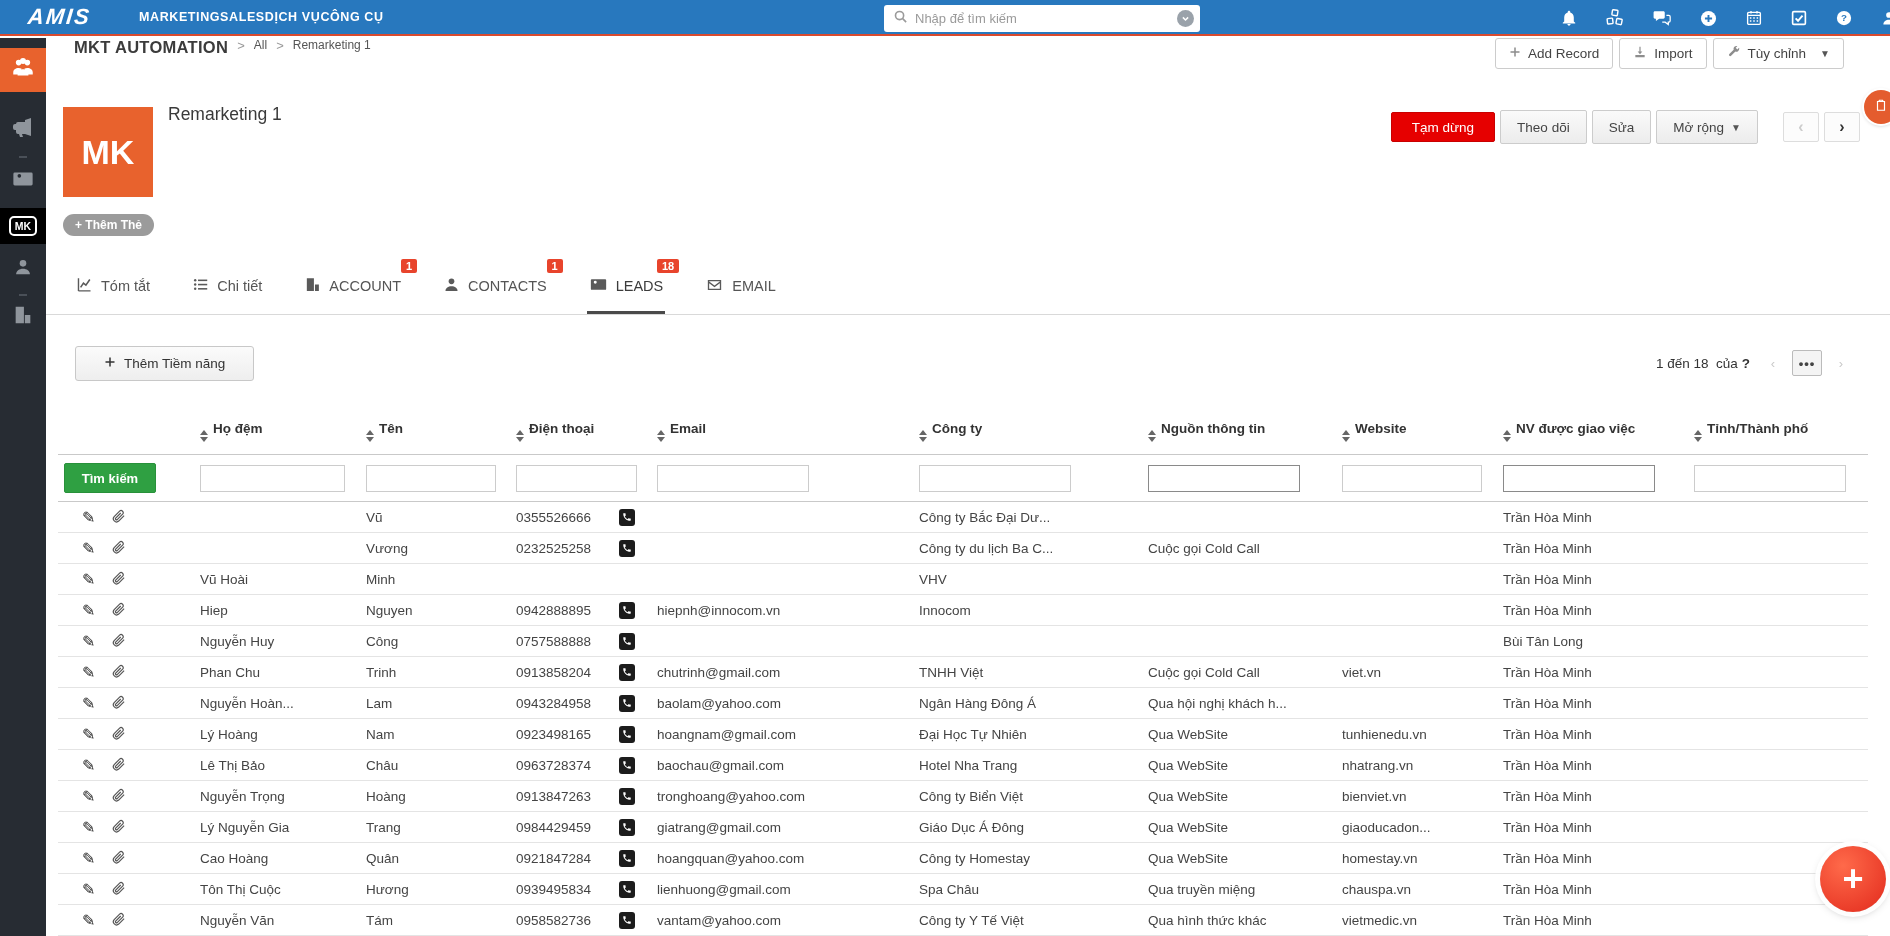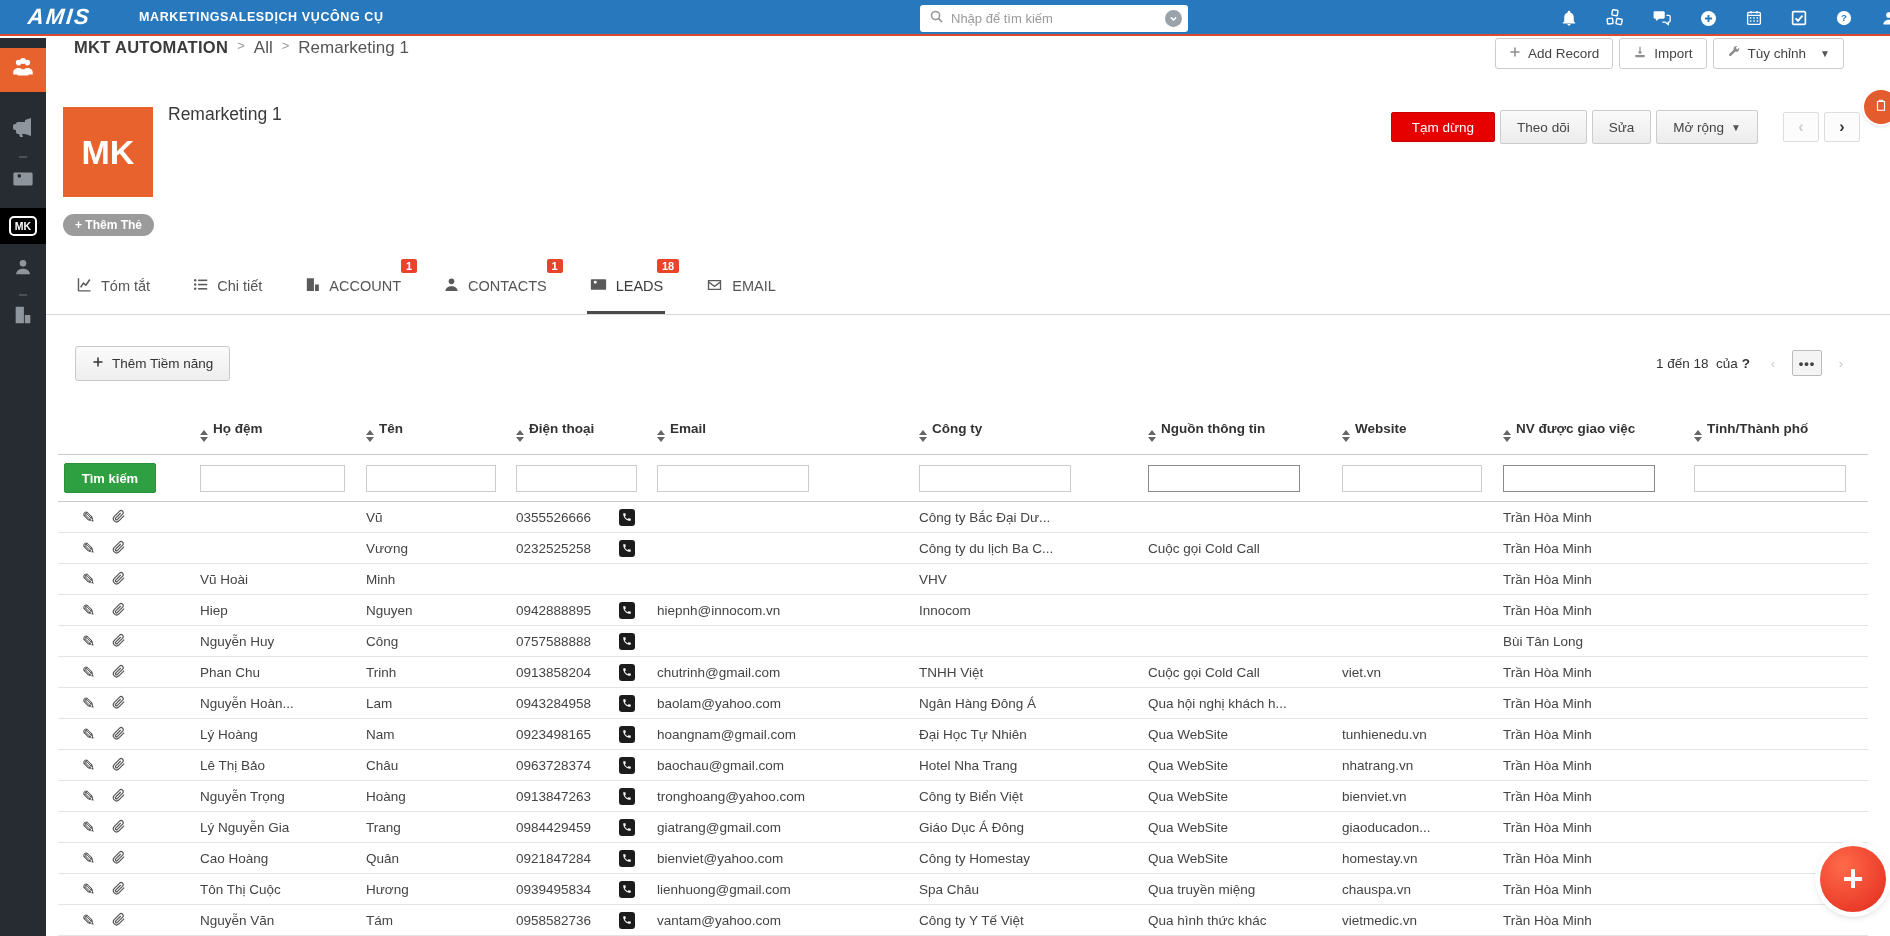--- a/index.html
+++ b/index.html
@@ -7,21 +7,21 @@
               font-family:"Liberation Sans", sans-serif; }
   .page { position:relative; width:1890px; height:936px; background:#fff; }
 
   
   .topnav { position:absolute; left:0; top:0; width:100%; height:36px; background:#2878be;
             border-bottom:2px solid #d94a2e; display:flex; align-items:center; z-index:30; }
   .brand { color:#fff; font-size:22px; font-weight:bold; font-style:italic; letter-spacing:2px;
            margin:0 48px 0 28px; transform:skewX(-6deg); }
   .topmenu { display:flex; }
   .topmenu span { color:#fff; font-size:12.5px; font-weight:bold; letter-spacing:.6px; cursor:pointer; }
-  .searchbox { position:absolute; left:920px; top:5px; width:268px; height:27px; background:#fff;
+  .searchbox { position:absolute; left:884px; top:5px; width:316px; height:27px; background:#fff;
                border-radius:3px; display:flex; align-items:center; padding:0 6px 0 9px; }
   .searchbox input { flex:1; border:none; outline:none; font-size:13px; color:#444; margin-left:7px;
                      font-family:"Liberation Sans", sans-serif; }
   .searchbox input::placeholder { color:#9a9a9a; }
   .sb-drop { width:17px; height:17px; border-radius:50%; background:#9aa2aa; display:flex;
              align-items:center; justify-content:center; }
   .topicons { position:absolute; right:0; top:0; height:36px; display:flex; align-items:center;
               gap:27px; padding-right:4px; }
   .topicons .tic { display:flex; align-items:center; cursor:pointer; }
   .topicons .tic:last-child { margin-right:-12px; }
@@ -37,21 +37,21 @@
            align-items:center; justify-content:center; cursor:pointer; }
   .sb-mk span { border:2px solid #fff; border-radius:5px; color:#fff; font-size:10.5px;
                 font-weight:bold; padding:2px 4px; }
 
   
   .main { position:absolute; left:46px; top:38px; right:0; bottom:0; background:#fff; }
 
   .crumb-row { height:42px; display:flex; align-items:flex-start; padding:0 46px 0 28px; }
   .crumb-module { font-size:16.5px; font-weight:bold; color:#3b3b3b; letter-spacing:.3px; }
   .crumb-sep { color:#999; margin:0 9px; font-size:13px; }
-  .crumb-item { font-size:17px; color:#555; cursor:pointer; }
+  .crumb-item { font-size:12px; color:#555; cursor:pointer; }
   .crumb-actions { margin-left:auto; display:flex; gap:6px; }
   .hbtn { display:flex; align-items:center; gap:7px; background:#fff; border:1px solid #ccc;
           border-radius:3px; padding:6px 13px; font-size:13.5px; color:#444; cursor:pointer; }
   .hbtn svg, .hbtn .g { opacity:.75; }
 
   .side-widget { position:absolute; top:52px; right:-8px; width:34px; height:34px; border-radius:50%;
                  background:#e45c2e; box-shadow:0 0 0 2px #fff, 0 1px 4px rgba(0,0,0,.3);
                  display:flex; align-items:center; justify-content:center; cursor:pointer; z-index:25; }
 
   .record-row { position:relative; height:175px; }
@@ -77,21 +77,21 @@
   .tabs-row { height:60px; border-bottom:1px solid #d9d9d9; display:flex; align-items:stretch;
               padding-left:28px; gap:38px; }
   .tab { position:relative; display:flex; align-items:center; gap:8px; font-size:14.5px; color:#555;
          cursor:pointer; border-bottom:3px solid transparent; padding:6px 2px 0; }
   .tab.active { border-bottom-color:#4a4a4a; color:#3c3c3c; }
   .tab .badge { position:absolute; top:4px; right:-14px; background:#e8442c; color:#fff;
                 font-size:11px; font-weight:bold; padding:1px 5px; border-radius:2px; }
 
   .toolbar { margin-top:26px; height:44px; display:flex; align-items:center;
              justify-content:space-between; padding:0 34px 0 29px; }
-  .add-lead { display:flex; align-items:center; gap:8px; padding:9px 16px; border:1px solid #c8c8c8;
+  .add-lead { display:flex; align-items:center; gap:8px; padding:9px 28px; border:1px solid #c8c8c8;
               background:linear-gradient(#fbfbfb,#eee); border-radius:3px; font-size:13.5px;
               color:#333; cursor:pointer; }
   .pagi { display:flex; align-items:center; gap:4px; font-size:13.5px; color:#333; }
   .pagi .rng { margin-right:4px;text-align:right; }
   .pagi b { margin-left:4px; }
   .pg { width:30px; height:26px; display:flex; align-items:center; justify-content:center;
         cursor:pointer; color:#c9c9c9; font-size:13px; background:#fff; border:1px solid transparent; }
   .pg.mid { border:1px solid #bbb; background:#f4f4f4; color:#444; letter-spacing:1px;
             font-weight:bold; border-radius:2px; }
 
@@ -706,21 +706,21 @@
             <td>
               <div class="ph-wrap">
                 <span>0921847284</span>
                 <span class="ph-badge">
                   <svg width="10" height="10" viewBox="0 0 24 24" fill="#fff">
                     <path d="M6.6 10.8c1.5 2.9 3.8 5.2 6.6 6.6l2.2-2.2c.3-.3.7-.4 1-.2 1.1.4 2.3.6 3.6.6.6 0 1 .4 1 1V20c0 .6-.4 1-1 1C10.6 21 3 13.4 3 4c0-.6.4-1 1-1h3.5c.6 0 1 .4 1 1 0 1.2.2 2.5.6 3.6.1.3 0 .7-.2 1l-2.3 2.2z"></path>
                   </svg>
                 </span>
               </div>
             </td>
-            <td>bienviet@yahoo.com</td>
+            <td>hoangquan@yahoo.com</td>
             <td>Công ty Homestay</td>
             <td>Qua WebSite</td>
             <td>homestay.vn</td>
             <td>Trần Hòa Minh</td>
             <td></td>
           </tr>
           <tr>
             <td class="c-act"><span class="act-ic">✎</span><span class="act-ic"><svg width="15" height="15" viewBox="0 0 24 24" fill="none" stroke="#555" stroke-width="1.9">
                   <path d="M21 12.2l-8.7 8.7a5.1 5.1 0 0 1-7.2-7.2L13.8 5a3.4 3.4 0 0 1 4.8 4.8l-8.7 8.7a1.7 1.7 0 0 1-2.4-2.4L15.6 8"></path>
                 </svg></span></td>

